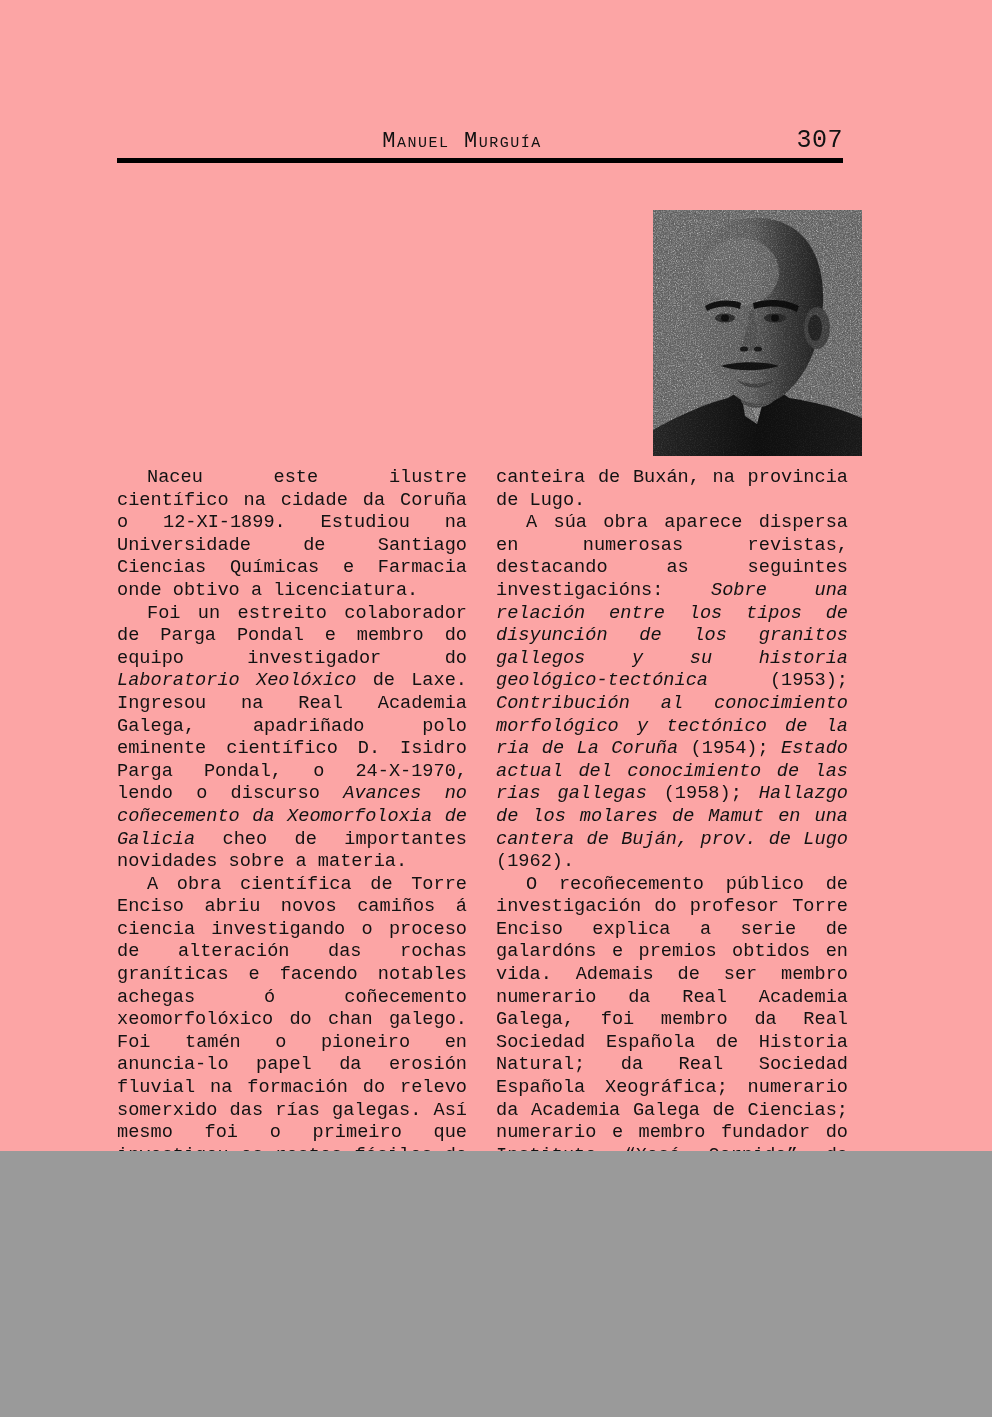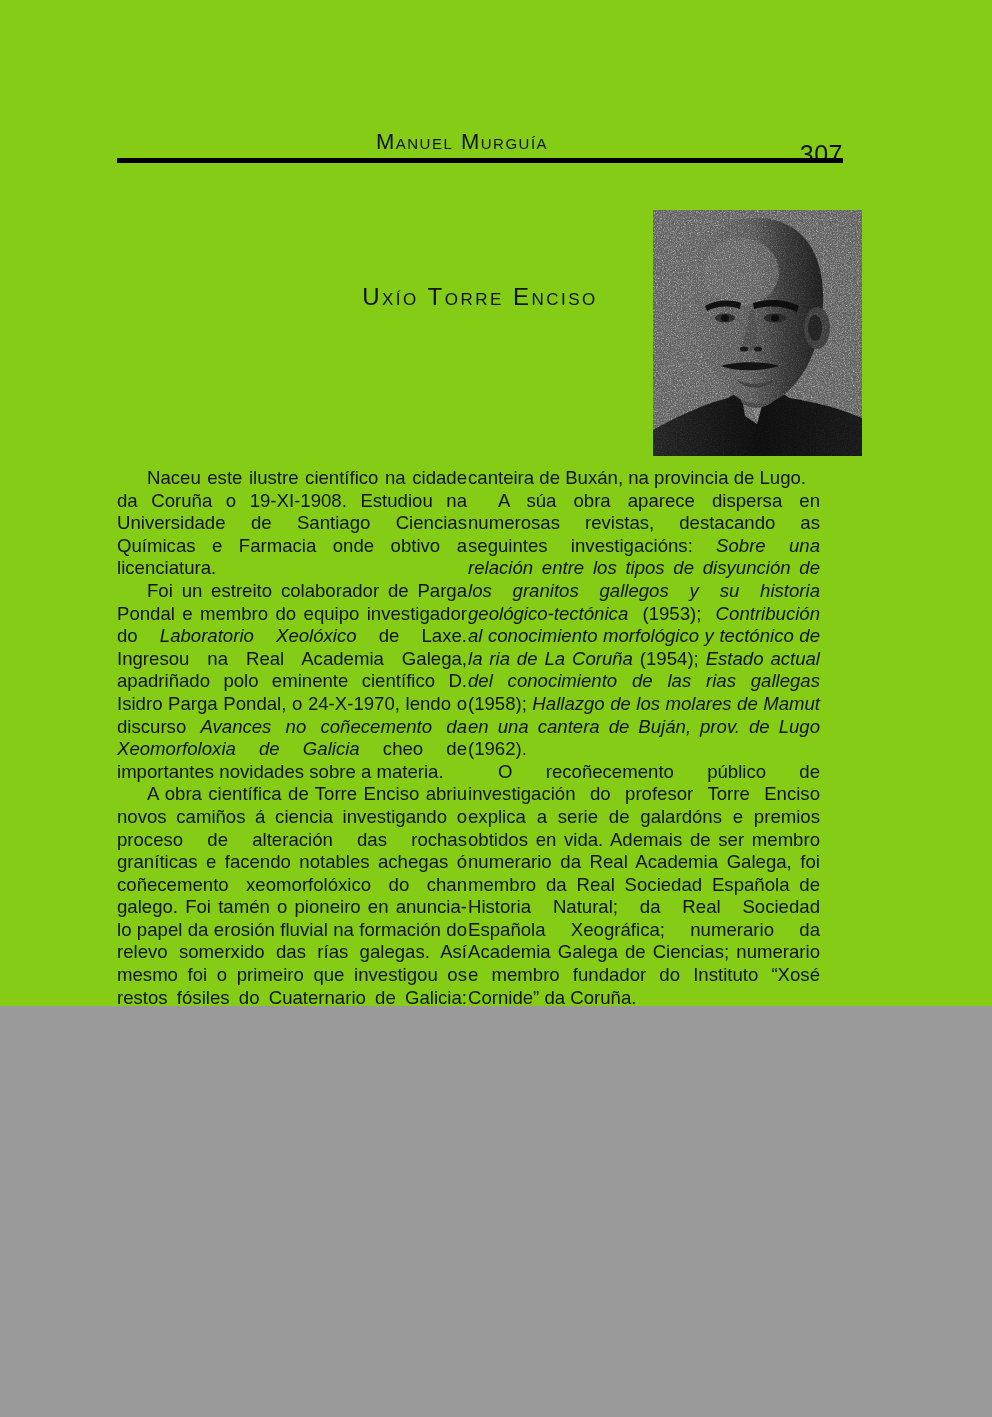--- a/index.html
+++ b/index.html
@@ -1,34 +1,34 @@
 <!DOCTYPE html>
 <html lang="gl"><head>
 <meta charset="utf-8">
 <style>
   html,body{margin:0;padding:0;background:#9a9a9a;}
   .page{
     position:relative;
-    width:992px;height:1006px;
+    width:992px;height:1151px;
     margin:0 auto;
-    background:#84cc16;
-    font-family:Liberation Sans, sans-serif;
+    background:#fca5a5;
+    font-family:Liberation Mono, monospace;
     color:#121212;
     overflow:hidden;
   }
   
   .running-title{
     position:absolute;left:117px;top:129px;width:690px;
     text-align:center;
     font-variant:small-caps;
     font-size:22px;letter-spacing:1.5px;
     white-space:nowrap;
   }
   .page-number{
-    position:absolute;top:140px;right:149px;
+    position:absolute;top:126px;right:149px;
     font-size:25px;letter-spacing:0.5px;text-align:center;
   }
   .header-rule{
     position:absolute;left:117px;top:158px;
     width:726px;height:5px;background:#000;
   }
   
   .article-title{
     position:absolute;left:117px;top:283px;width:726px;
     text-align:center;
@@ -43,21 +43,21 @@
     background:#ededed;
   }
   .portrait svg{display:block;width:100%;height:100%;}
   
   .col{
     position:absolute;top:467px;
     font-size:18.6px;line-height:22.6px;
     text-align:justify;
   }
   .col-left{left:117px;width:350px;}
-  .col-right{left:468px;width:352px;}
+  .col-right{left:496px;width:352px;}
   .para{margin:0;text-indent:30px;}
   .para.noindent{text-indent:0;}
   .para i{font-style:italic;}
   .signature{
     margin-top:36px;
     text-align:center;
     font-style:italic;
     font-size:19px;
     letter-spacing:0.5px;
     padding-right:4px;
@@ -65,21 +65,20 @@
 </style>
 </head>
 <body>
 
 <div class="page">
 
   <div class="running-title">Manuel Murguía</div>
   <div class="page-number">307</div>
   <div class="header-rule"></div>
 
-  <div class="article-title">Uxío Torre Enciso</div>
 
   <div class="portrait">
     <svg viewBox="0 0 209 246" xmlns="http://www.w3.org/2000/svg">
       <defs>
         <linearGradient id="faceGrad" x1="0" y1="0" x2="1" y2="0">
           <stop offset="0" stop-color="#c9c9c9"></stop>
           <stop offset="0.45" stop-color="#b5b5b5"></stop>
           <stop offset="0.72" stop-color="#6f6f6f"></stop>
           <stop offset="1" stop-color="#3c3c3c"></stop>
         </linearGradient>
@@ -129,21 +128,21 @@
 
       <path d="M68,156 C84,151 112,151 126,156 C112,161 82,162 68,156 Z" fill="#242424"></path>
 
       <path d="M84,170 C94,175 110,175 120,170 C114,180 92,180 84,170 Z" fill="#6a6a6a" opacity="0.8"></path>
 
       <rect x="0" y="0" width="209" height="246" filter="url(#grain)" opacity="0.5"></rect>
     </svg>
   </div>
 
   <div class="col col-left" id="col-left">
-      <p class="para"><span>Naceu este ilustre científico na cidade da Coruña o 19-XI-1908. Estudiou na Universidade de Santiago Ciencias Químicas e Farmacia onde obtivo a licenciatura.</span></p>
+      <p class="para"><span>Naceu este ilustre científico na cidade da Coruña o 12-XI-1899. Estudiou na Universidade de Santiago Ciencias Químicas e Farmacia onde obtivo a licenciatura.</span></p>
       <p class="para"><span>Foi un estreito colaborador de Parga Pondal e membro do equipo investigador do </span><i>Laboratorio Xeolóxico</i><span> de Laxe. Ingresou na Real Academia Galega, apadriñado polo eminente científico D. Isidro Parga Pondal, o 24-X-1970, lendo o discurso </span><i>Avances no coñecemento da Xeomorfoloxia de Galicia</i><span> cheo de importantes novidades sobre a materia.</span></p>
       <p class="para"><span>A obra científica de Torre Enciso abriu novos camiños á ciencia investigando o proceso de alteración das rochas graníticas e facendo notables achegas ó coñecemento xeomorfolóxico do chan galego. Foi tamén o pioneiro en anuncia-lo papel da erosión fluvial na formación do relevo somerxido das  rías galegas. Así mesmo foi o primeiro que investigou os restos fósiles do Cuaternario de Galicia: dous molares de mamut aparecidos nunha</span></p>
     </div>
   <div class="col col-right" id="col-right">
     <p class="para noindent"><span>canteira de Buxán, na provincia de Lugo.</span></p>
       <p class="para"><span>A súa obra aparece dispersa en numerosas revistas, destacando as seguintes investigacións: </span><i>Sobre una relación entre los tipos de disyunción de los granitos gallegos y su historia geológico-tectónica</i><span> (1953); </span><i>Contribución al conocimiento morfológico y tectónico de la ria de La Coruña</i><span> (1954); </span><i>Estado actual del conocimiento de las rias gallegas</i><span> (1958); </span><i>Hallazgo de los molares de Mamut en una cantera de Buján, prov. de Lugo</i><span> (1962).</span></p>
       <p class="para"><span>O recoñecemento público de investigación do profesor Torre Enciso explica a serie de galardóns e premios obtidos en vida. Ademais de ser membro numerario da Real Academia Galega, foi membro da Real Sociedad Española de Historia Natural; da Real Sociedad Española Xeográfica; numerario da Academia Galega de Ciencias; numerario e membro fundador do Instituto “Xosé Cornide” da Coruña.</span></p>
       <div class="signature" id="signature">Xosé Ramón Barreiro Fernández</div>
   </div>
 

